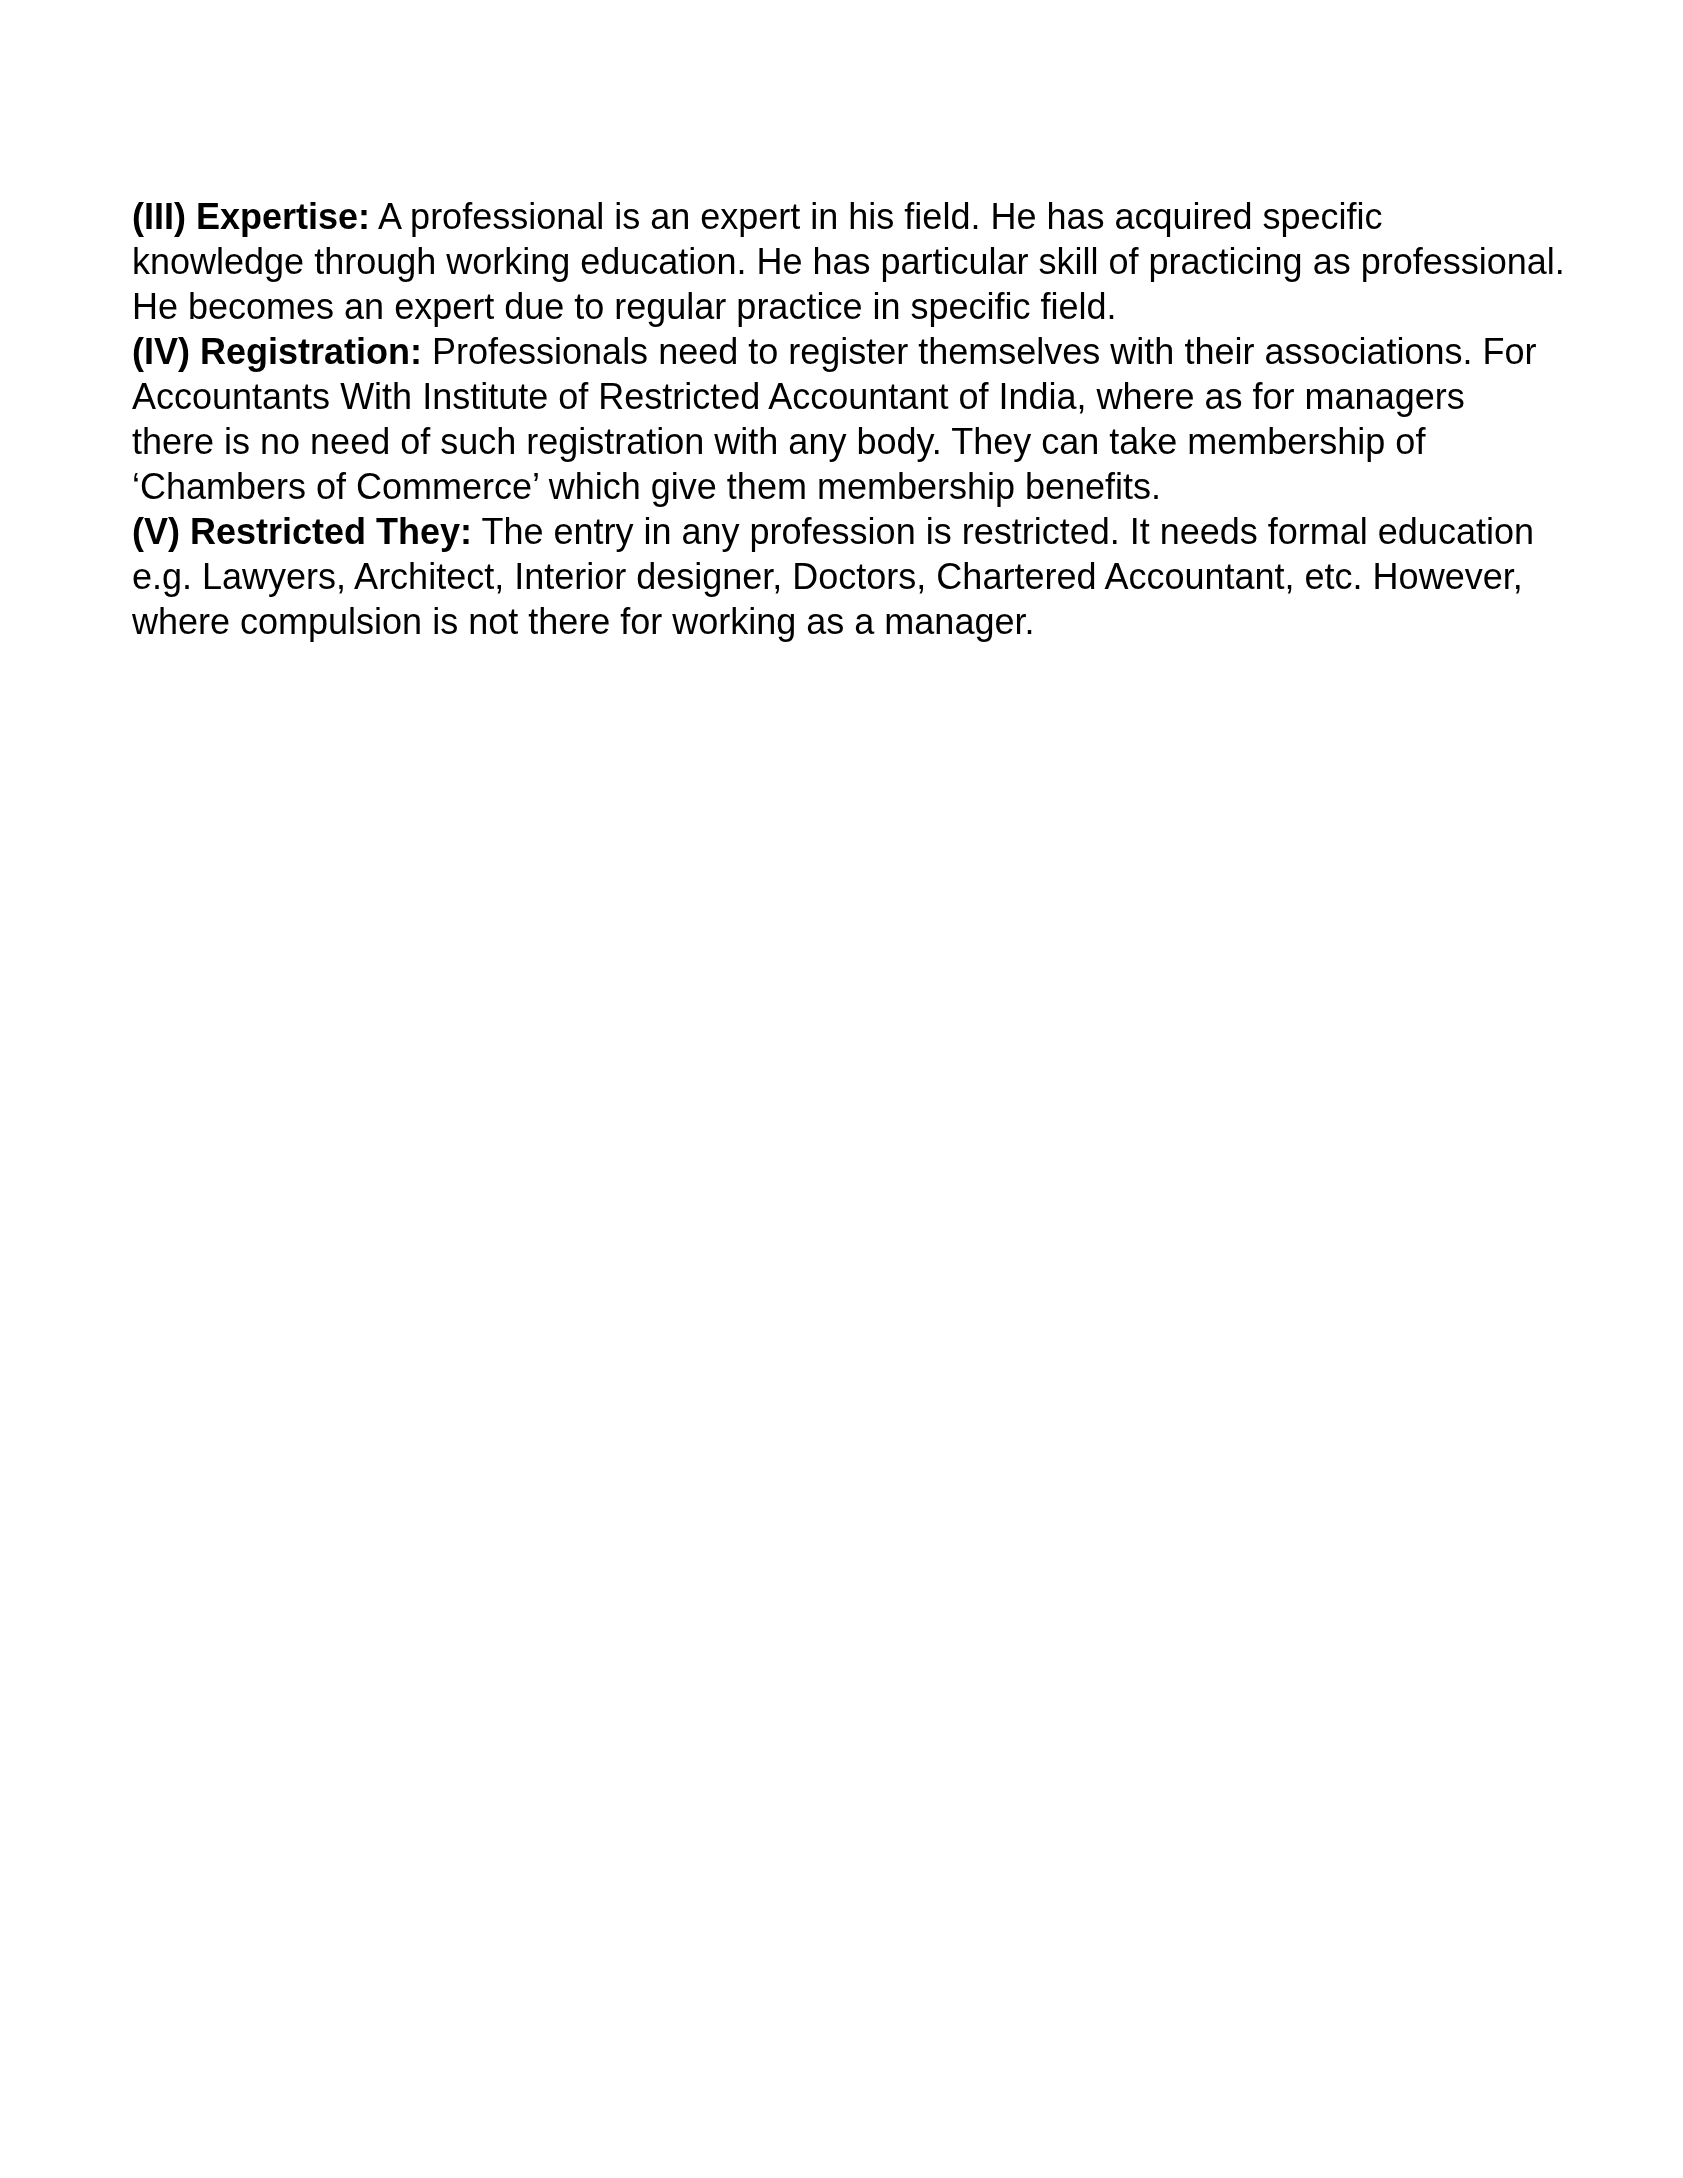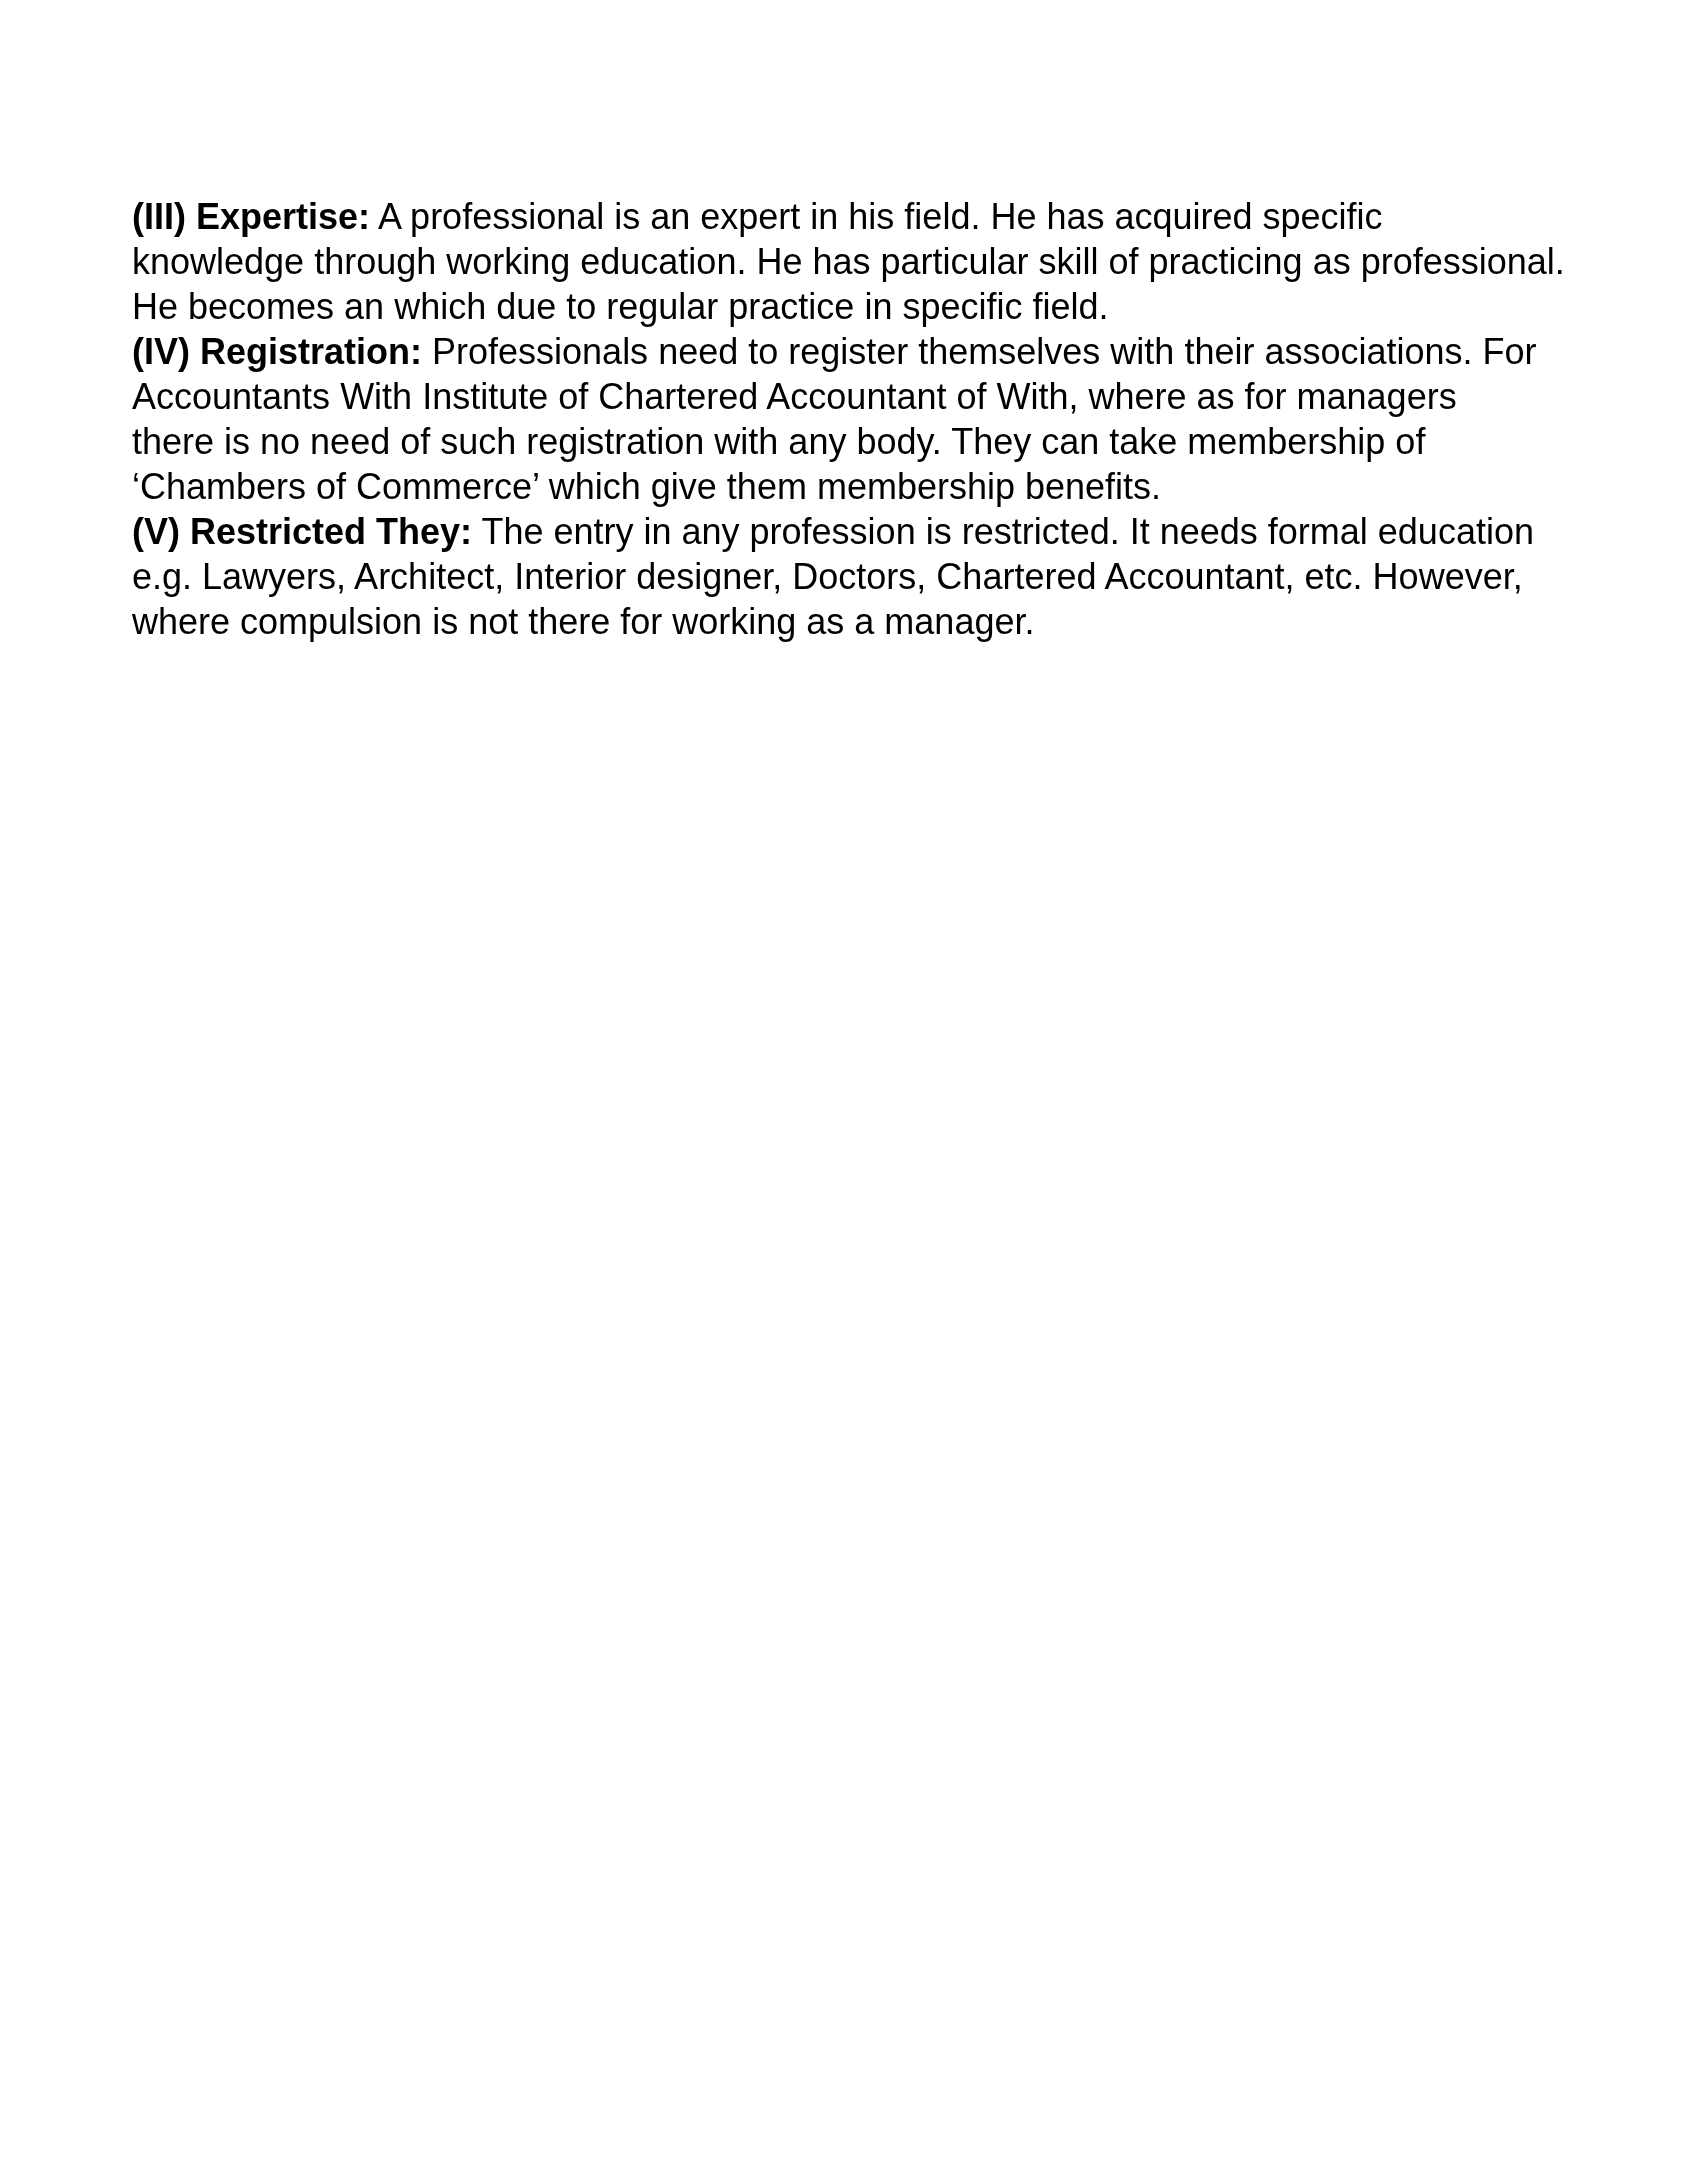--- a/index.html
+++ b/index.html
@@ -35,24 +35,24 @@
   }
 </style>
 </head>
 <body>
 
 <div class="page">
   <div class="text-block">
 
     <div class="line"><strong>(III) Expertise:</strong><span> A professional is an expert in his field. He has acquired specific</span></div>
     <div class="line">knowledge through working education. He has particular skill of practicing as professional.</div>
-    <div class="line">He becomes an which due to regular practice in specific field.</div>
+    <div class="line">He becomes an expert due to regular practice in specific field.</div>
 
     <div class="line"><strong>(IV) Registration:</strong><span> Professionals need to register themselves with their associations. For</span></div>
-    <div class="line">Accountants With Institute of Chartered Accountant of With, where as for managers</div>
+    <div class="line">Accountants With Institute of Restricted Accountant of India, where as for managers</div>
     <div class="line">there is no need of such registration with any body. They can take membership of</div>
     <div class="line">‘Chambers of Commerce’ which give them membership benefits.</div>
 
     <div class="line"><strong>(V) Restricted They:</strong><span> The entry in any profession is restricted. It needs formal education</span></div>
     <div class="line">e.g. Lawyers, Architect, Interior designer, Doctors, Chartered Accountant, etc. However,</div>
     <div class="line">where compulsion is not there for working as a manager.</div>
 
   </div>
 </div>
 

